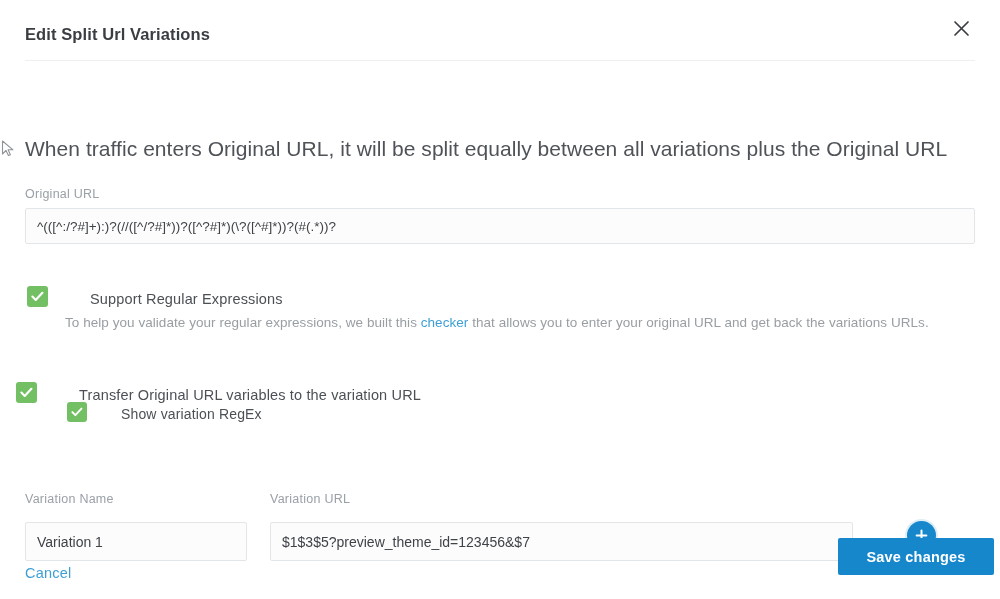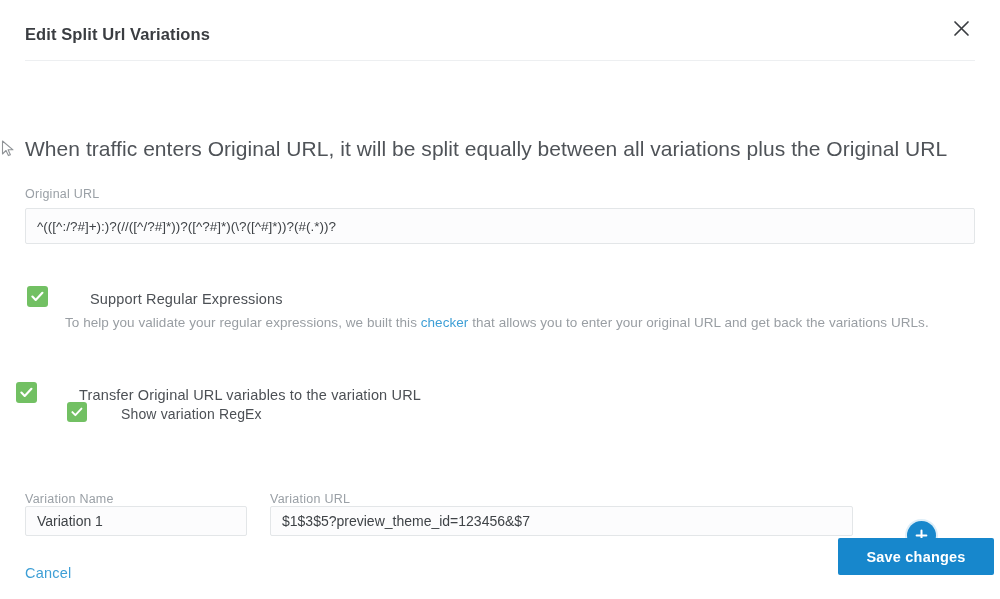--- a/index.html
+++ b/index.html
@@ -189,21 +189,21 @@
     top: 0;
     width: 222px;
   }
   .var-url-col {
     position: absolute;
     left: 245px;
     top: 0;
     width: 583px;
   }
   .variation-row .field-label { display: block; }
-  .variation-row .text-input { height: 30px; }
+  .variation-row .text-input { height: 39px; margin-top: 16px; }
 
   .add-variation-btn {
     position: absolute;
     left: 882px;
     top: 29px;
     width: 29px;
     height: 29px;
     border-radius: 50%;
     background: #1787cc;
     display: flex;

